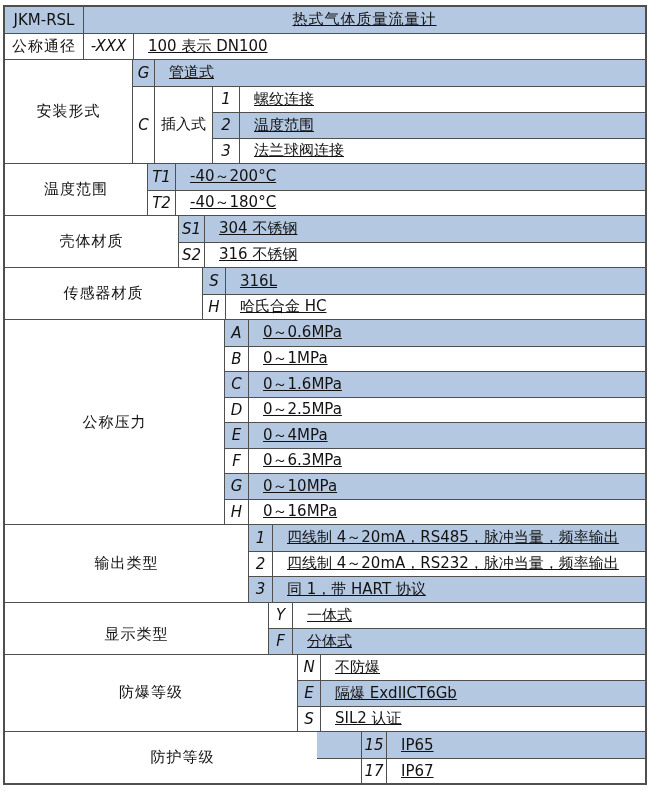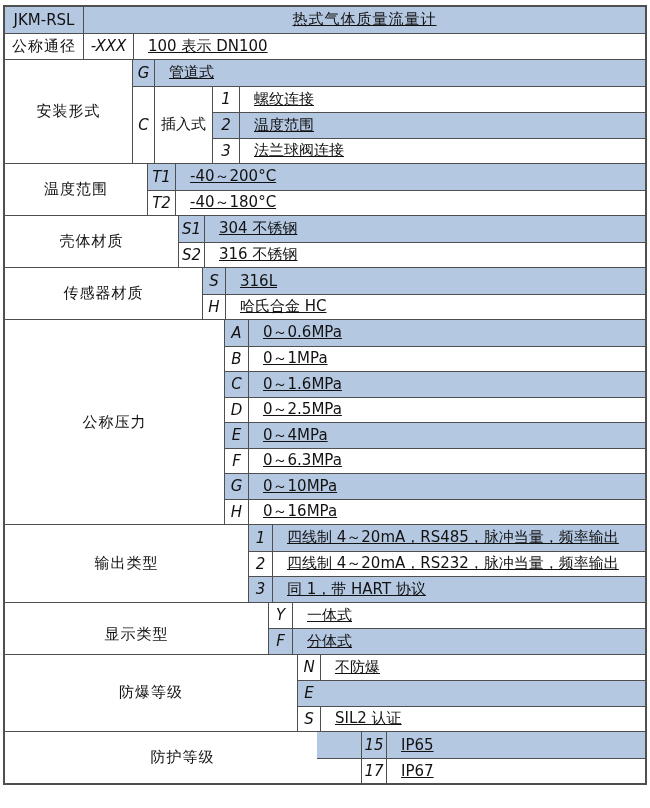--- a/index.html
+++ b/index.html
@@ -225,20 +225,21 @@
 
   <div class="sec s9">
     <div class="lbl">防爆等级</div>
     <div class="opts">
       <div class="row">
         <div class="code">N</div>
         <div class="desc">不防爆</div>
       </div>
       <div class="row hl">
         <div class="code">E</div>
+        <div class="desc">隔爆 ExdIICT6Gb</div>
       </div>
       <div class="row">
         <div class="code">S</div>
         <div class="desc">SIL2 认证</div>
       </div>
     </div>
   </div>
 
   <div class="sec s10">
     <div class="lbl">防护等级</div>

